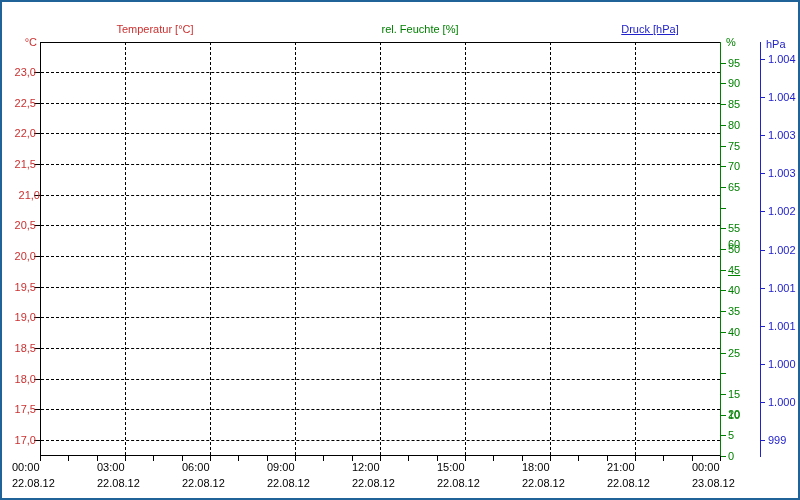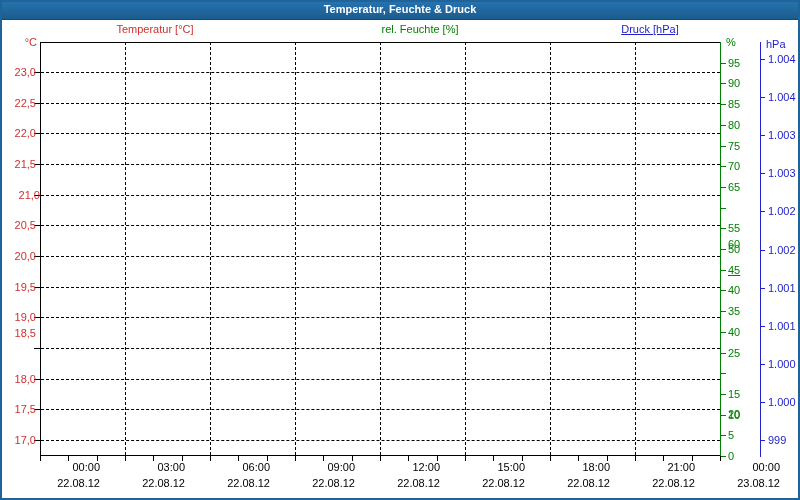--- a/index.html
+++ b/index.html
@@ -21,27 +21,26 @@
         background:#ffffff;}
   .hgrid{position:absolute;height:0;border-top:1px dashed #000;}
   .vgrid{position:absolute;width:0;border-left:1px dashed #000;}
   .tick{position:absolute;background:#000;}
   .tick.g{background:#008000;}
   .tick.b{background:#2222cc;}
   .axisline-g{position:absolute;width:1px;background:#008000;}
   .axisline-b{position:absolute;width:1px;background:#2222cc;}
   .ylab{position:absolute;font-size:11px;height:12px;line-height:12px;white-space:nowrap;}
   .ylab.r{width:32px;text-align:right;}
-  .xlab{position:absolute;font-size:11px;width:56px;text-align:right;color:#000;white-space:nowrap;margin-left:32px;}
+  .xlab{position:absolute;font-size:11px;width:56px;text-align:left;color:#000;white-space:nowrap;}
 </style>
 </head>
 <body>
 
 <div id="window">
-  <div id="titlebar">Temperatur, Feuchte &amp; Druck</div>
 
   <span class="legend red" style="left:155px;">Temperatur [°C]</span>
   <span class="legend green" style="left:420px;">rel. Feuchte [%]</span>
   <span class="legend blue" style="left:650px;text-decoration:underline;">Druck [hPa]</span>
 
   <span id="unit-temp" class="axis-unit red">°C</span>
   <span id="unit-hum" class="axis-unit green">%</span>
   <span id="unit-press" class="axis-unit blue">hPa</span>
 
   <div id="plot"></div>
@@ -68,21 +67,21 @@
       <div class="tick" style="left: 34px; top: 256px; width: 6px; height: 1px;"></div>
       <div class="ylab r red" style="left: 4px; top: 250px;">20,0</div>
       <div class="hgrid" style="left: 41px; top: 286.667px; width: 679px;"></div>
       <div class="tick" style="left: 34px; top: 286.667px; width: 6px; height: 1px;"></div>
       <div class="ylab r red" style="left: 4px; top: 280.667px;">19,5</div>
       <div class="hgrid" style="left: 41px; top: 317.333px; width: 679px;"></div>
       <div class="tick" style="left: 34px; top: 317.333px; width: 6px; height: 1px;"></div>
       <div class="ylab r red" style="left: 4px; top: 311.333px;">19,0</div>
       <div class="hgrid" style="left: 41px; top: 348px; width: 679px;"></div>
       <div class="tick" style="left: 34px; top: 348px; width: 6px; height: 1px;"></div>
-      <div class="ylab r red" style="left: 4px; top: 327px;">18,5</div>
+      <div class="ylab r red" style="left: 4px; top: 342px;">18,5</div>
       <div class="hgrid" style="left: 41px; top: 378.667px; width: 679px;"></div>
       <div class="tick" style="left: 34px; top: 378.667px; width: 6px; height: 1px;"></div>
       <div class="ylab r red" style="left: 4px; top: 372.667px;">18,0</div>
       <div class="hgrid" style="left: 41px; top: 409.333px; width: 679px;"></div>
       <div class="tick" style="left: 34px; top: 409.333px; width: 6px; height: 1px;"></div>
       <div class="ylab r red" style="left: 4px; top: 403.333px;">17,5</div>
       <div class="hgrid" style="left: 41px; top: 440px; width: 679px;"></div>
       <div class="tick" style="left: 34px; top: 440px; width: 6px; height: 1px;"></div>
       <div class="ylab r red" style="left: 4px; top: 434px;">17,0</div>
       <div class="vgrid" style="left: 125px; top: 42px; height: 413px;"></div>

